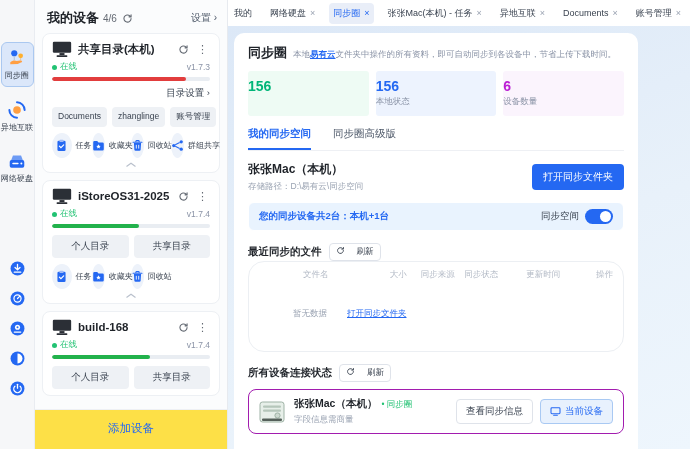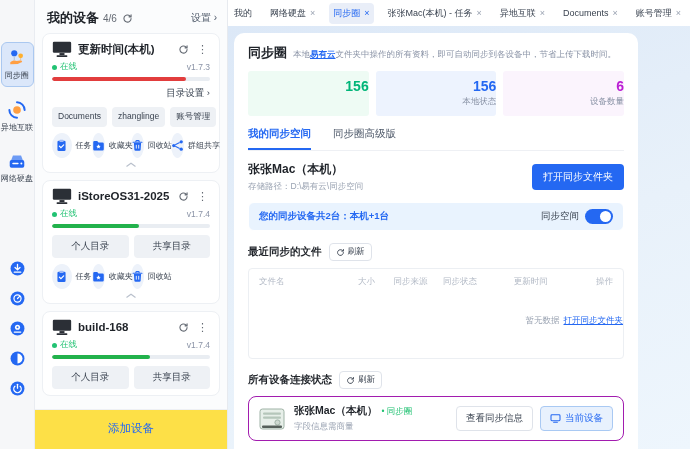--- a/index.html
+++ b/index.html
@@ -60,21 +60,21 @@
 
   .content { flex:1; background:linear-gradient(160deg,#dce8f7 0%,#e8f1fa 55%,#eef6fd 100%); padding:7px 0 0 6px; overflow:hidden; }
   .panel { background:#fff; width:404px; height:100%; border-radius:10px 10px 0 0; padding:11px 14px 0; overflow:hidden; }
 
   .m-head { display:flex; align-items:baseline; white-space:nowrap; overflow:hidden; }
   .m-title { font-size:13px; font-weight:bold; margin-right:6px; }
   .m-desc { font-size:8.5px; color:#8a93a6; }
   .m-desc a { color:#2468f2; text-decoration:underline; font-weight:bold; cursor:pointer; }
 
   .stats { display:flex; gap:7px; margin-top:9px; }
-  .stat { flex:1; border-radius:3px; text-align:right; padding:7px 0 8px; }
+  .stat { flex:1; border-radius:3px; text-align:left; padding:7px 0 8px; }
   .stat-v { font-size:14px; font-weight:bold; }
   .stat-l { font-size:8.5px; color:#8a93a6; margin-top:2px; }
 
   .m-tabs { display:flex; gap:22px; margin-top:11px; border-bottom:1px solid #eef0f4; }
   .m-tab { font-size:10.5px; color:#4e5969; padding-bottom:7px; cursor:pointer; }
   .m-tab.active { color:#2468f2; font-weight:bold; border-bottom:2px solid #2468f2; }
 
   .space-row { display:flex; align-items:center; margin-top:10px; }
   .sp-name { font-size:12px; font-weight:bold; }
   .sp-path { font-size:8.5px; color:#9aa3b2; margin-top:3px; }
@@ -82,26 +82,26 @@
 
   .banner { margin-top:9px; background:#e9f3fe; border:1px solid #ffffff; border-radius:6px; padding:6px 10px; display:flex; align-items:center; }
   .banner-t { font-size:9.5px; color:#2468f2; font-weight:bold; }
   .banner-r { margin-left:auto; display:flex; align-items:center; gap:6px; }
   .tog-lb { font-size:9.5px; color:#3a4350; }
   .toggle { width:28px; height:15px; background:#2468f2; border-radius:8px; position:relative; cursor:pointer; }
   .toggle .knob { position:absolute; right:2px; top:2px; width:11px; height:11px; background:#fff; border-radius:50%; }
 
   .sec-head { display:flex; align-items:center; margin-top:12px; gap:7px; }
   .sec-title { font-size:10.5px; font-weight:bold; }
-  .btn-refresh { display:flex; align-items:center; gap:3px; border:1px solid #dfe3ea; border-radius:4px; background:#fff; font-size:8.5px; color:#3a4350; padding:2px 6px; cursor:pointer; }
+  .btn-refresh { display:flex; gap:12px; border:1px solid #dfe3ea; border-radius:4px; background:#fff; font-size:8.5px; color:#3a4350; padding:2px 6px; cursor:pointer; }
   .btn-refresh svg { width:9px; height:9px; color:#3a4350; }
 
-  .table-card { border:1px solid #eceff3; border-radius:4px; margin-top:7px; height:91px; overflow:hidden; }
+  .table-card { border:1px solid #eceff3; border-radius:16px; height:91px; overflow:hidden;padding-left:44px; }
   .t-head { display:flex; padding:7px 10px 6px; font-size:8.5px; color:#b3bac6; }
-  .t-empty { height:54px; display:flex; align-items:center; justify-content:flex-end; gap:4px; font-size:8.5px; color:#9aa3b2; }
+  .t-empty { height:54px; display:flex; align-items:center; justify-content:flex-start; gap:20px; font-size:8.5px; color:#9aa3b2; }
   .t-empty a { color:#2468f2; text-decoration:underline; cursor:pointer; }
 
   .dev-row { border:1px solid #a21caf; border-radius:8px; margin-top:7px; padding:7px 10px; display:flex; align-items:center; }
   .drive-ic { width:26px; height:21px; flex:none; margin-right:9px; }
   .dr-name { font-size:10.5px; font-weight:bold; }
   .dr-badge { font-size:8.5px; font-weight:normal; color:#22c273; margin-left:4px; }
   .dr-sub { font-size:8.5px; color:#9aa3b2; margin-top:3px; }
   .dr-btns { margin-left:auto; display:flex; gap:7px; }
   .btn-tag { display:flex; align-items:center; gap:4px; font-size:9.5px; padding:5px 9px; border-radius:4px; cursor:pointer; background:#fff; }
   .btn-tag svg { width:11px; height:9px; }
@@ -183,21 +183,21 @@
       <span class="dev-settings">设置 ›</span>
     </div>
     <div class="dev-cards" id="dev-cards">
         <div class="dcard">
           <div class="dcard-top">
             <span class="mini-mon"><svg viewBox="0 0 24 20">
                 <rect x="1" y="1" width="22" height="13" rx="1.5" fill="#2b2f36"></rect>
                 <rect x="9" y="14.5" width="6" height="2.4" fill="#2b2f36"></rect>
                 <rect x="5.5" y="17.2" width="13" height="1.9" rx=".9" fill="#2b2f36"></rect>
               </svg></span>
-            <span class="dcard-name">更新时间(本机)</span>
+            <span class="dcard-name">共享目录(本机)</span>
             <span class="dcard-ref"><svg viewBox="0 0 16 16" width="100%" height="100%">
                 <path d="M13.2 8a5.2 5.2 0 1 1-1.7-3.8M13.2 2.6v3h-3" fill="none" stroke="currentColor" stroke-width="1.6" stroke-linecap="round"></path>
               </svg></span>
             <span class="dcard-more">⋮</span>
           </div>
           <div class="dcard-status">
             <span class="dot"></span>
             <span class="st-on">在线</span>
             <span class="ver">v1.7.3</span>
           </div>

